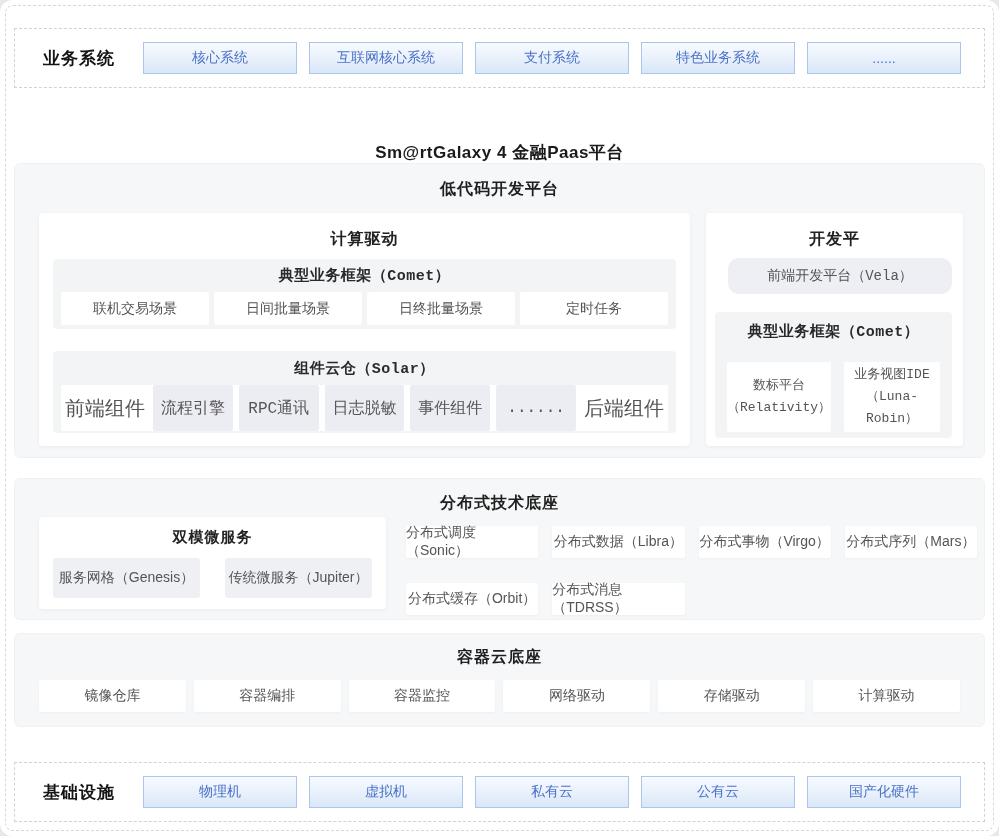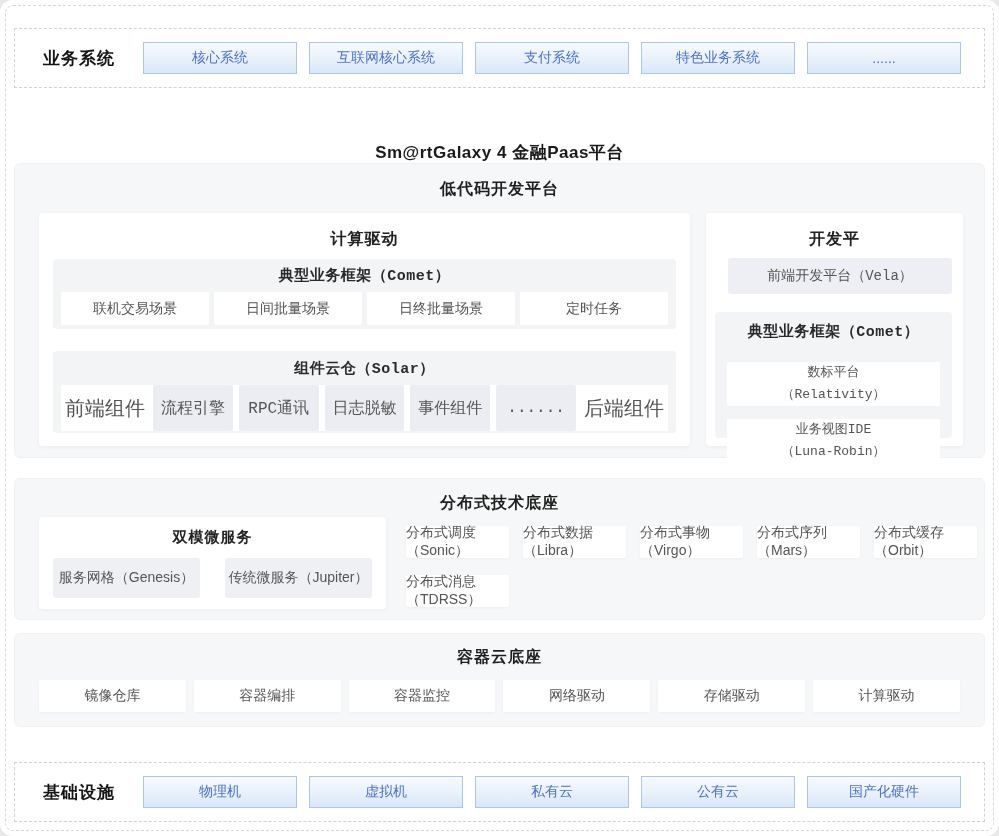--- a/index.html
+++ b/index.html
@@ -97,47 +97,47 @@
   .solar-chip {
     flex:1; background:#ecedf3; border-radius:2px;
     display:flex; align-items:center; justify-content:center;
     font-size:16px; color:#555;
   }
 
   .panel-dev { left:691px; top:49px; width:257px; height:233px; }
   .panel-dev .panel-title { padding-top:16px; }
   .vela-chip {
     position:absolute; left:22px; right:11px; top:45px; height:36px;
-    background:#edeff5; border-radius:3px;
+    background:#edeff5; border-radius:11px;
     display:flex; align-items:center; justify-content:center;
     font-size:14px; color:#555;
   }
   .dev-comet { left:9px; top:99px; width:237px; height:126px; }
   .dev-comet .subpanel-title { padding-top:10px; font-size:15px; }
-  .dev-comet-items { display:flex; gap:13px; padding:21px 12px 0 12px;flex-direction:column; }
+  .dev-comet-items { display:flex; gap:13px; padding:21px 12px 0 12px; }
   .two-line-box {
     flex:1; height:70px; background:#fff; border-radius:2px;
     display:flex; flex-direction:column; align-items:center; justify-content:center;
     font-size:13px; color:#555; line-height:1.7; text-align:center;
   }
 
   
   .sec-dist { top:478px; height:142px; }
   .sec-dist .sec-title { padding-top:14px; }
   .dual-panel { left:24px; top:38px; width:347px; height:92px; }
   .dual-panel .panel-title { padding-top:11px; font-size:15px; }
   .dual-chips { display:flex; gap:25px; padding:11px 14px 0 14px; }
   .gray-chip {
     flex:1; height:40px; background:#eef0f4; border-radius:3px;
     display:flex; align-items:center; justify-content:center;
     font-size:14px; color:#555;
   }
   .dist-grid {
     position:absolute; left:391px; top:47px; width:571px;
-    display:grid; grid-template-columns:repeat(5,1fr); gap:17px 14px;
+    display:grid; grid-template-columns:repeat(4,1fr); gap:25px 14px;
   }
   .dist-box {
     height:32px; background:#fff; border-radius:2px;
     box-shadow:0 1px 3px rgba(0,0,0,0.04);
     display:flex; align-items:center; justify-content:center;
     font-size:14px; color:#555;
   }
 
   
   .sec-cont { top:633px; height:94px; }

